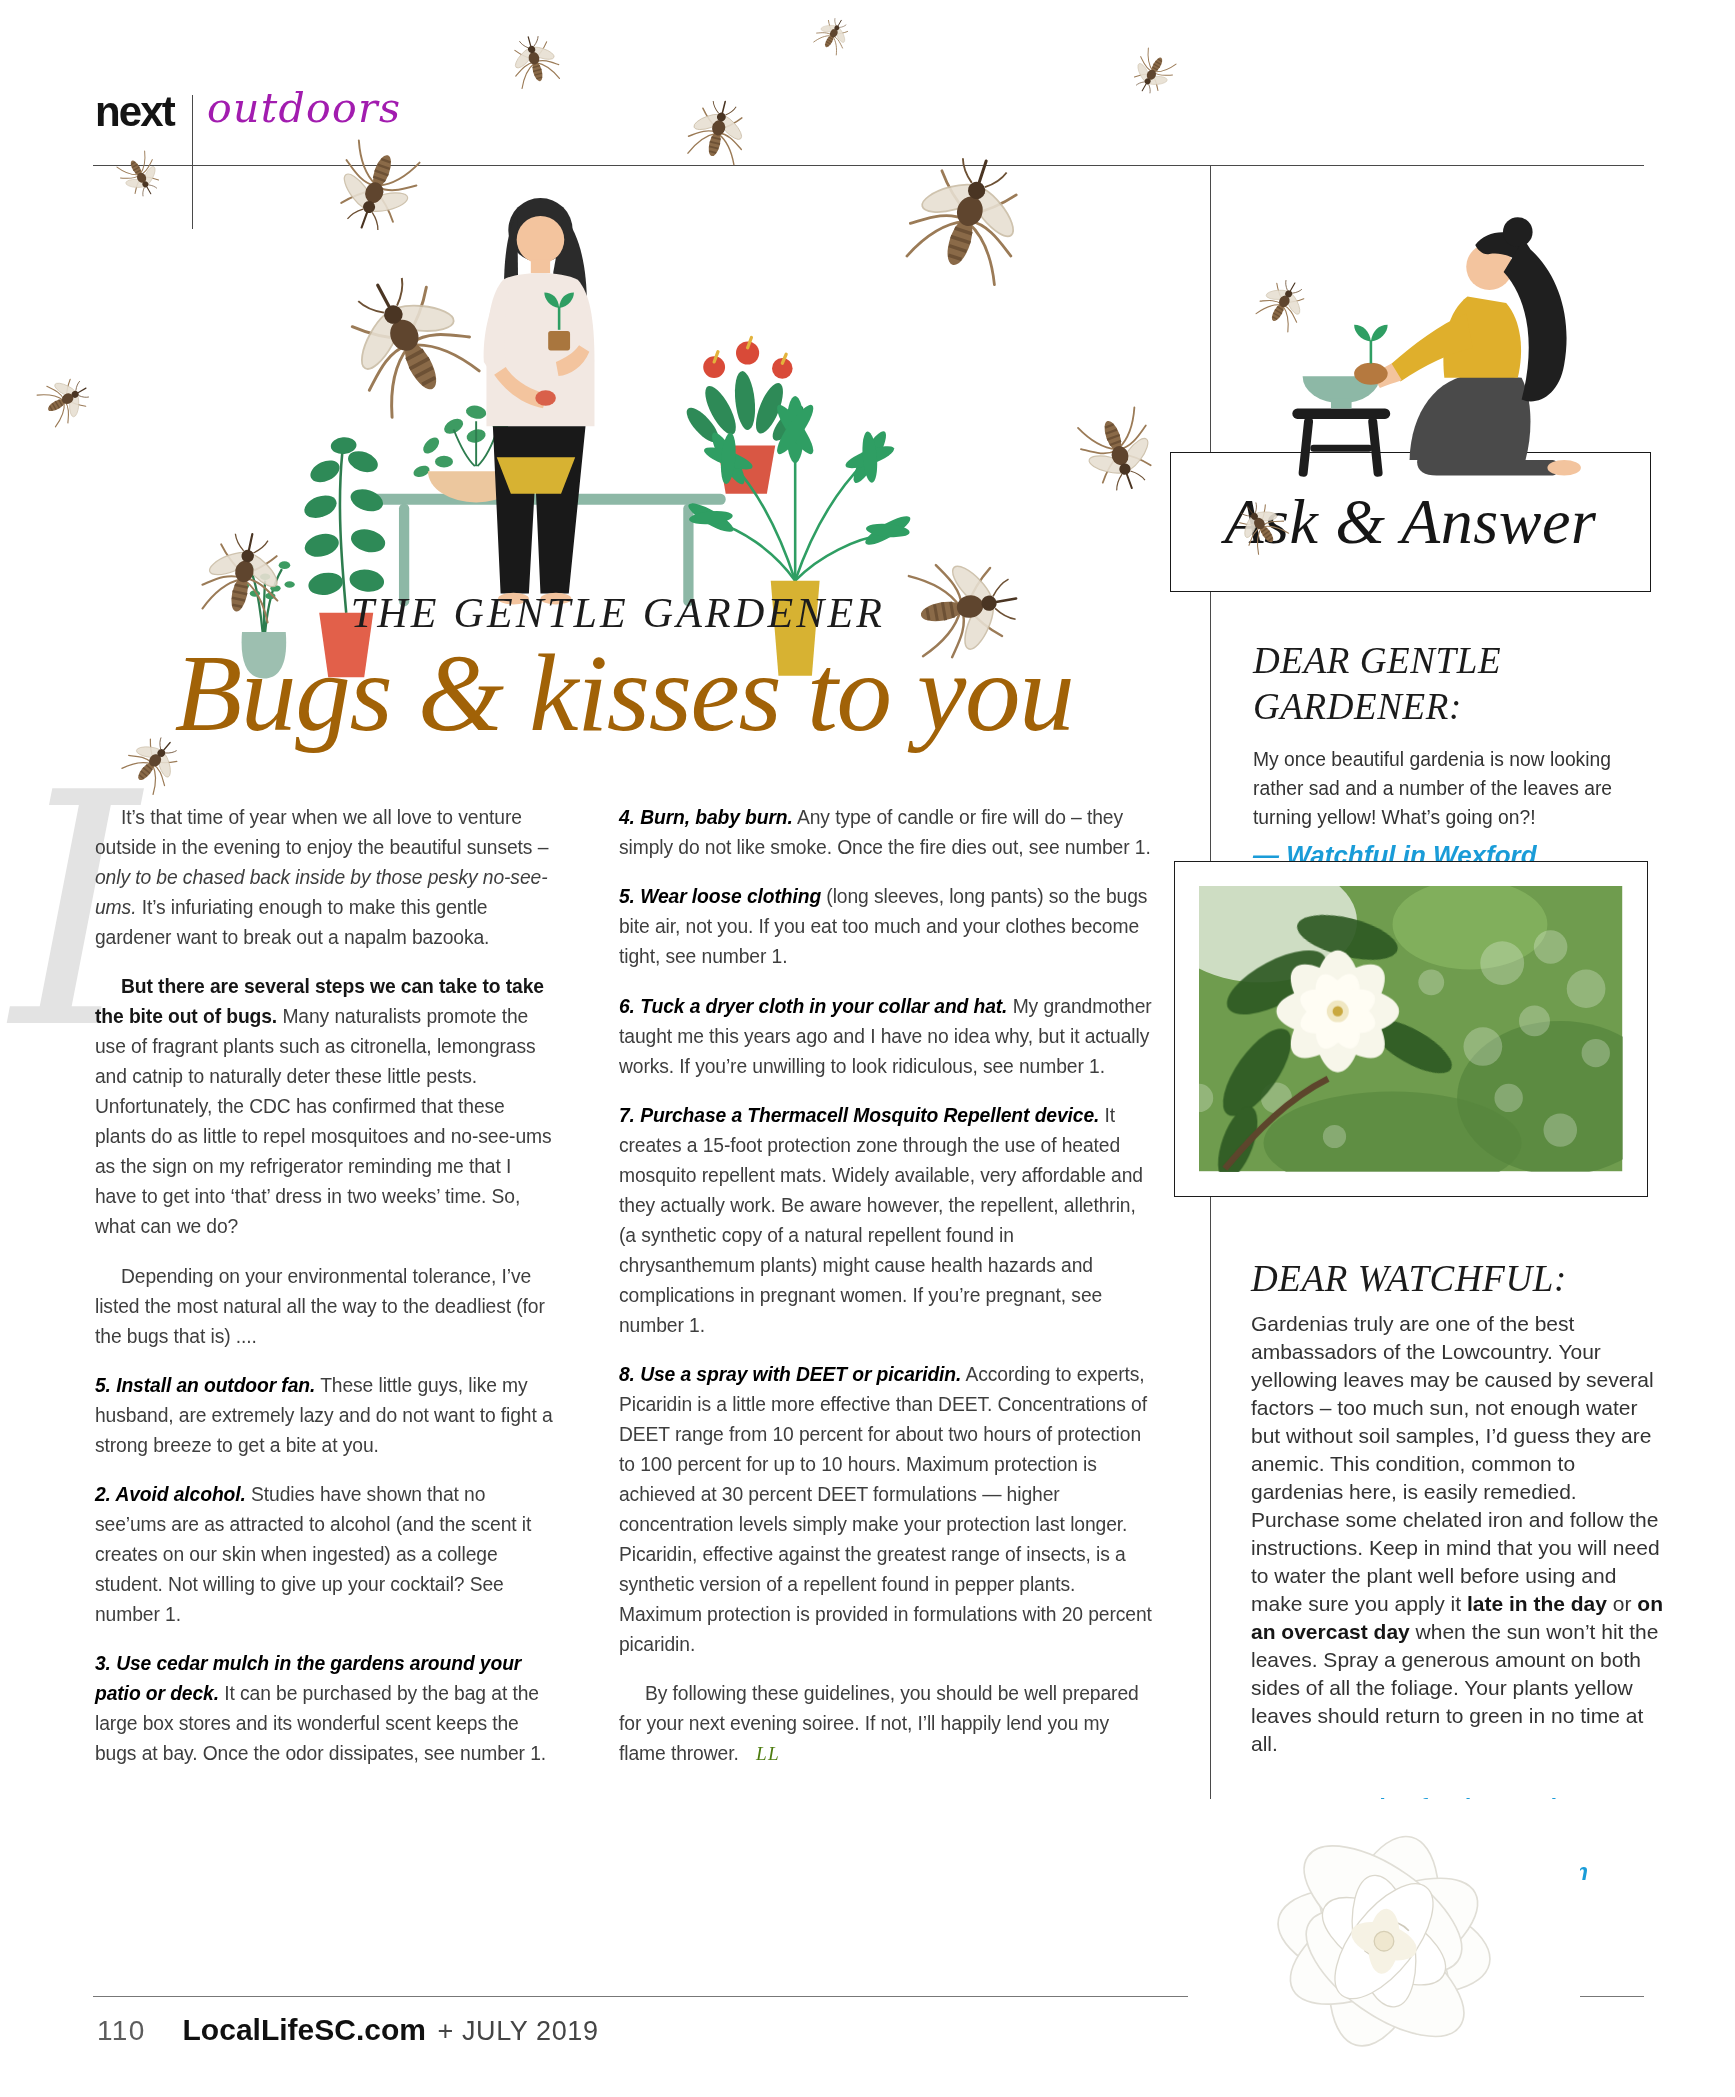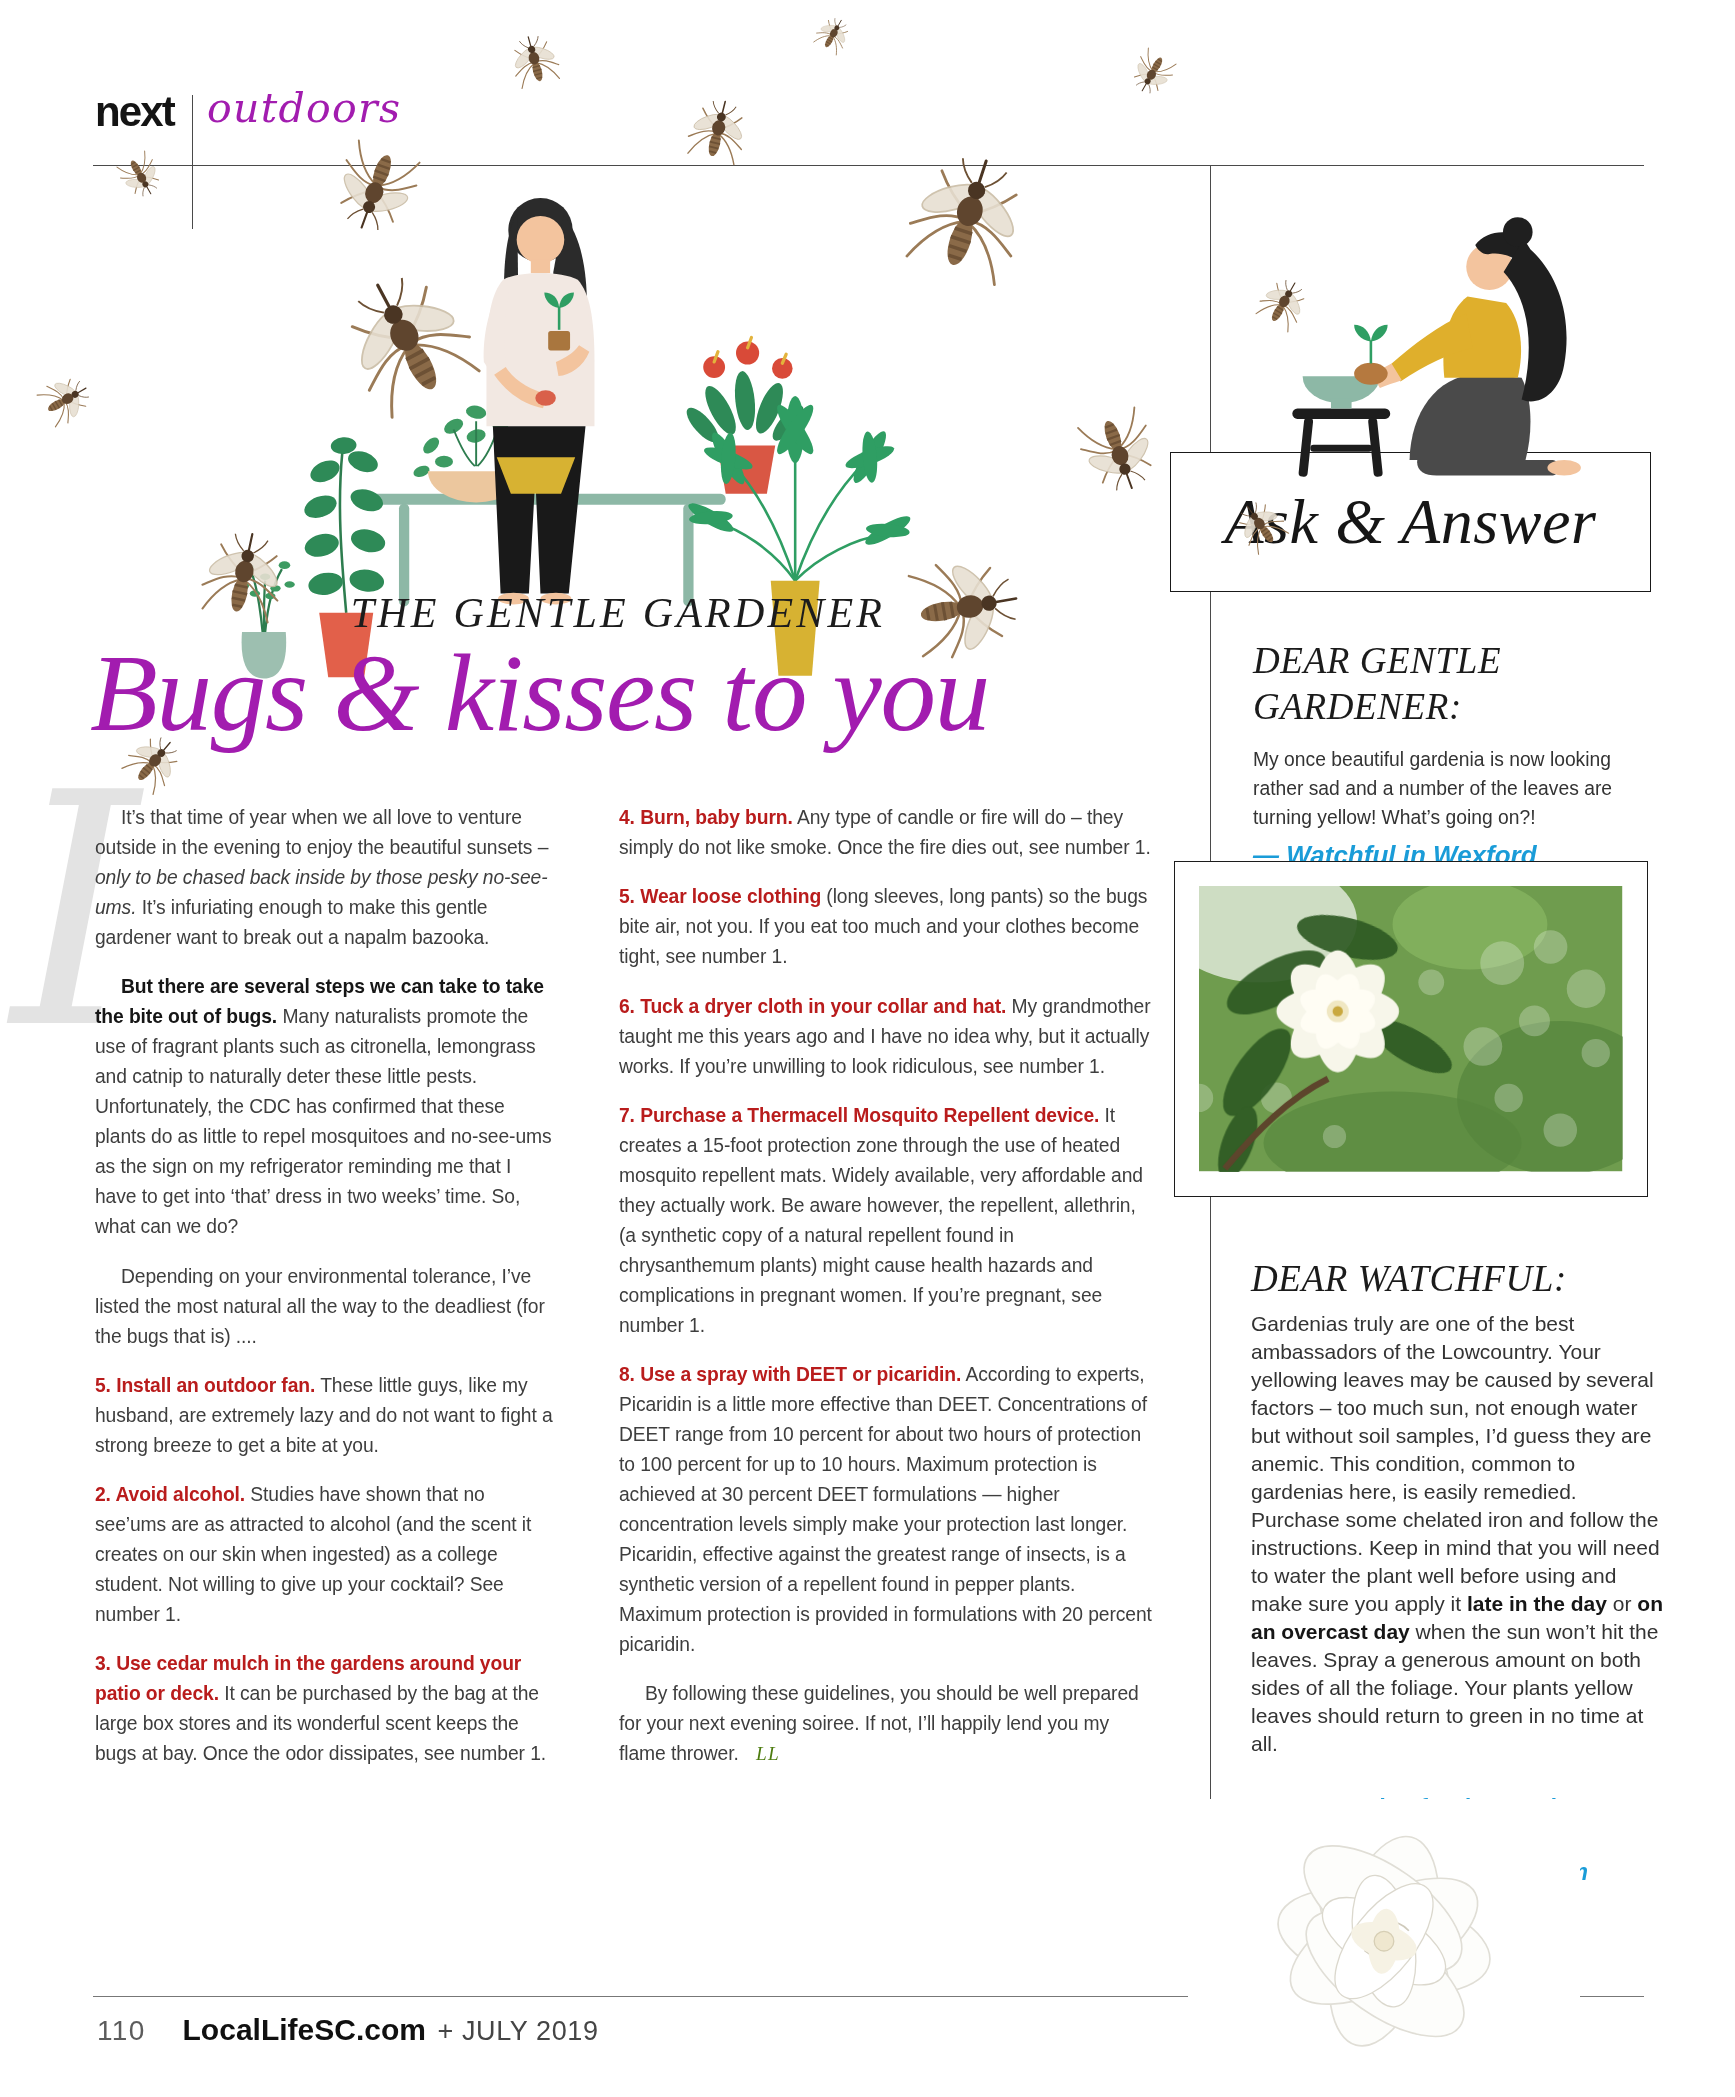--- a/index.html
+++ b/index.html
@@ -20,39 +20,39 @@
   .rule-top{position:absolute;left:93px;top:165px;width:1551px;height:1.3px;background:#4a4a4a;}
   .rule-vertical{position:absolute;left:1210px;top:165px;width:1.3px;height:1857px;background:#4a4a4a;z-index:1;}
   .rule-footer{position:absolute;left:93px;top:1996px;width:1551px;height:1.3px;background:#777;}
   
   .kicker{
     position:absolute;left:277px;top:589px;width:682px;text-align:center;z-index:2;
     font-family:"Liberation Serif",serif;font-style:italic;font-size:42px;
     letter-spacing:3.2px;color:#1c1c1c;
   }
   .title{
-    position:absolute;left:90px;top:629px;width:1068px;z-index:2;
+    position:absolute;left:90px;top:629px;width:1068px;text-align:center;z-index:2;
     font-family:"Liberation Serif",serif;font-style:italic;font-size:111px;
-    line-height:1.15;color:#a21caf;letter-spacing:-1.3px;white-space:nowrap;
+    line-height:1.15;color:#a16207;letter-spacing:-1.3px;white-space:nowrap;
   }
   .dropcap{
     position:absolute;left:11.6px;top:751px;z-index:0;
     font-family:"DejaVu Serif",serif;font-style:italic;font-size:322px;line-height:1;
     color:#e3e3e3;
   }
   
   .col{position:absolute;top:803px;z-index:1;font-size:19.3px;line-height:30px;letter-spacing:-0.1px;color:#3e3e3e;}
   .col-left{left:95px;width:461px;}
   .col-middle{left:619px;width:534px;}
   .col p{margin:0 0 19.3px 0;}
   .col p.indent{text-indent:26px;}
   .seg-n{font-style:normal;}
   .seg-i{font-style:italic;}
   .seg-b{font-weight:bold;color:#161616;}
-  .seg-h{font-weight:bold;color:#b91c1c;}
+  .seg-h{font-weight:bold;color:#000000;font-style:italic;}
   .seg-end{font-family:"Liberation Serif",serif;font-style:italic;color:#4d7c0f;letter-spacing:1.3px;margin-left:12px;}
   
   .ask-box{
     position:absolute;left:1170px;top:452px;width:479px;height:138px;z-index:2;
     background:#fff;border:1.9px solid #191919;display:flex;align-items:center;justify-content:center;
   }
   .ask-box .ask-text{
     font-family:"Liberation Serif",serif;font-style:italic;font-size:64px;color:#161616;letter-spacing:0.6px;
   }
   .q-title,.a-title{

